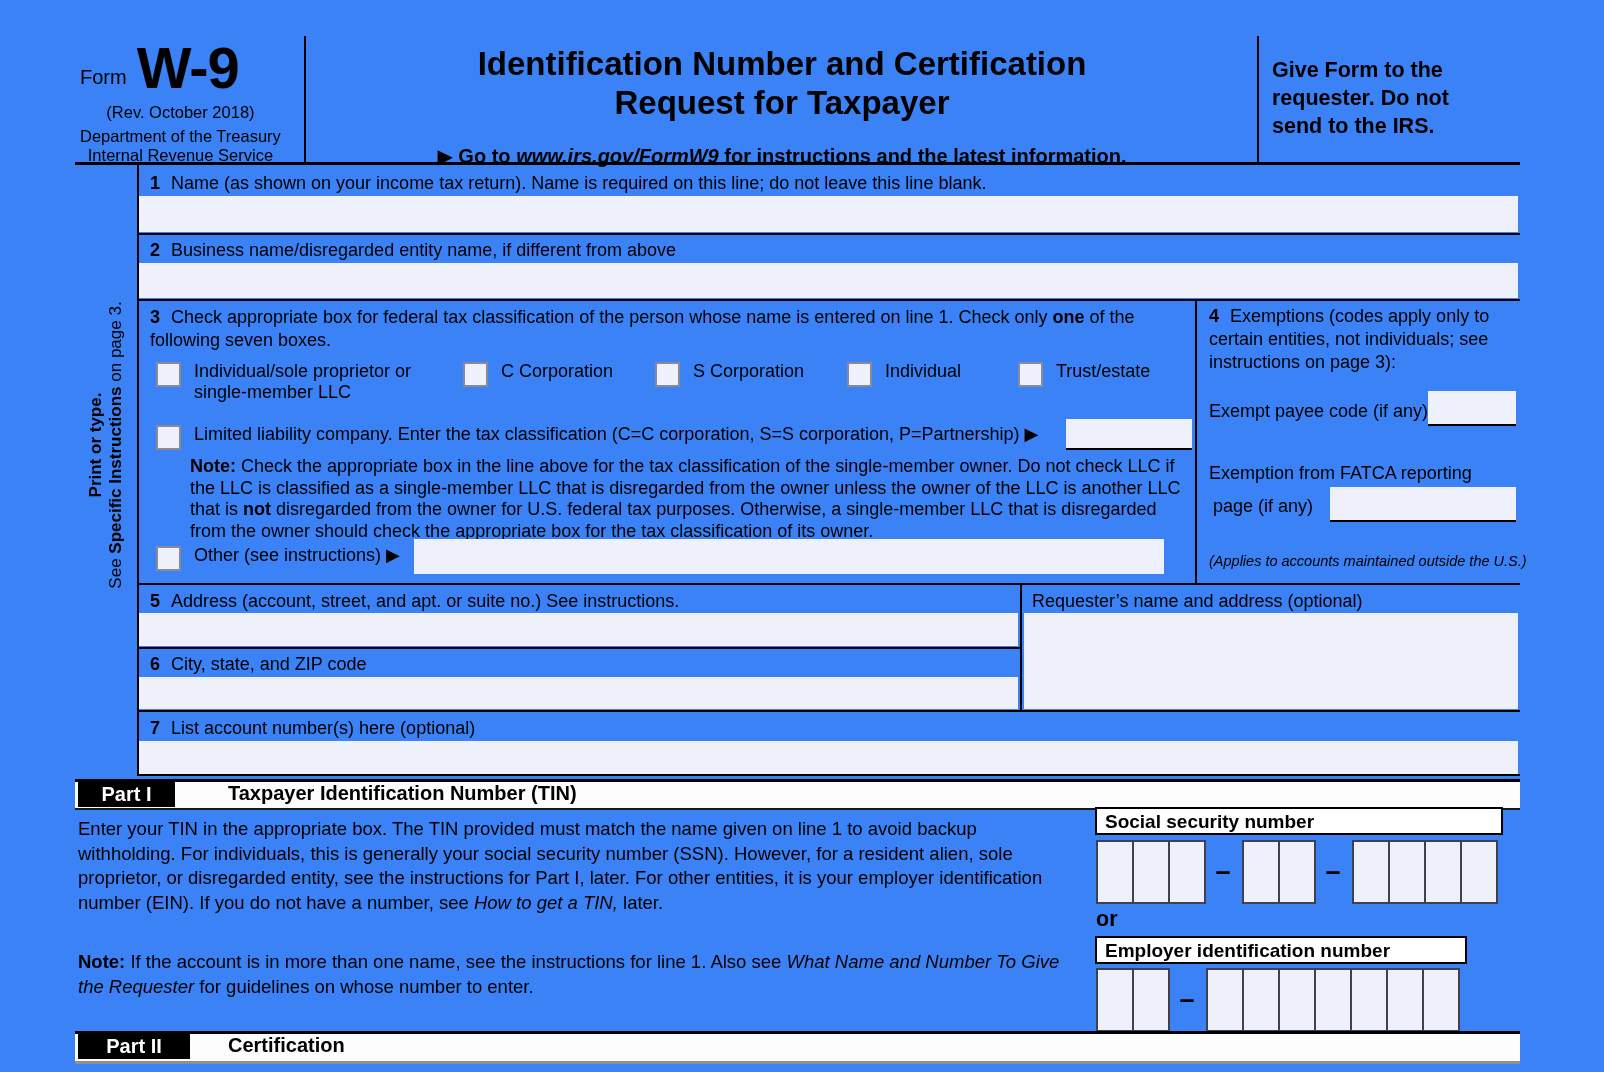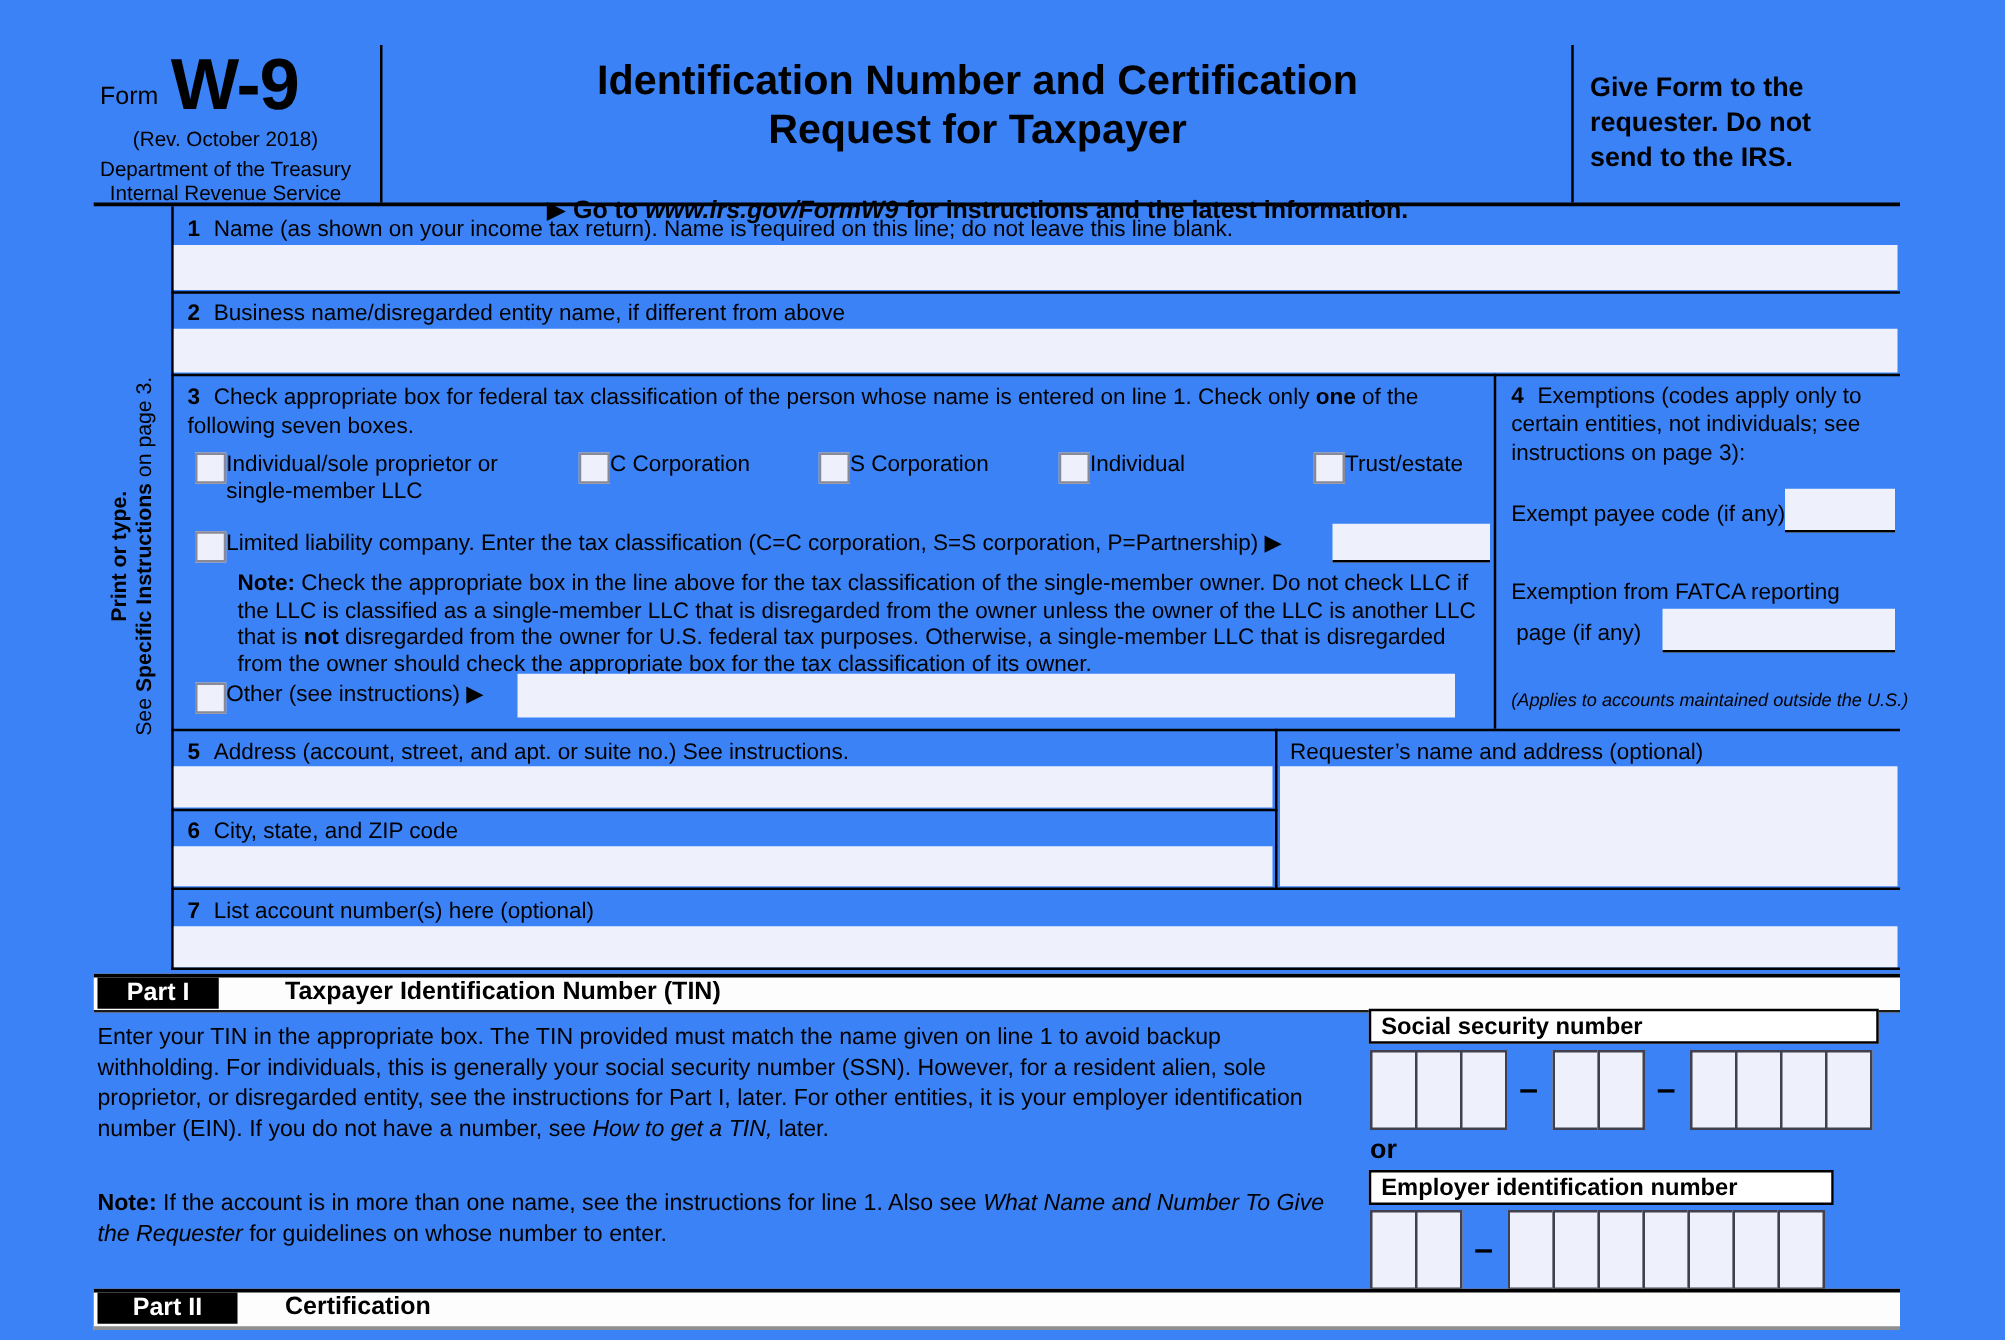--- a/index.html
+++ b/index.html
@@ -5,21 +5,21 @@
   html,body{margin:0;padding:0;background:#ffffff;}
   #page{position:relative;width:1604px;height:1072px;background:#3b82f6;overflow:hidden;
         font-family:"Liberation Sans","DejaVu Sans",sans-serif;color:#000;}
   .abs{position:absolute;}
   .hline{position:absolute;background:#000;}
   .vline{position:absolute;background:#000;}
   .fld{position:absolute;background:#eef0fb;}
   .lab{position:absolute;font-size:18px;line-height:22px;white-space:nowrap;}
   .lab .num{font-weight:bold;margin-right:11px;}
   .wrap{white-space:normal;}
-  .cb{position:absolute;display:flex;align-items:flex-start;font-size:18px;line-height:21px;}
+  .cb{position:absolute;display:flex;align-items:flex-start;gap:13px;font-size:18px;line-height:21px;}
   .cb .box{width:21px;height:21px;border:2px solid #8a8a96;background:#eef0fb;flex:none;margin-top:1px;}
   .underfld{border-bottom:2px solid #000;}
   .hdr-form-row{display:flex;align-items:flex-end;}
   .hdr-form-word{font-size:20px;margin:0 10px 5px 0;}
   .hdr-w9{font-size:58px;font-weight:bold;line-height:0.9;letter-spacing:-1px;}
   .hdr-small{font-size:16.5px;line-height:19px;text-align:center;}
   .title{font-size:33px;font-weight:bold;line-height:39px;text-align:center;}
   .goto{font-size:20px;font-weight:bold;text-align:center;}
   .give{font-size:21.5px;font-weight:bold;line-height:28px;white-space:pre-line;}
   .railtext{position:absolute;left:106px;top:445px;width:560px;
@@ -53,21 +53,21 @@
     <div class="hdr-small" style="margin-top:9px;">(Rev. October 2018)</div>
     <div class="hdr-small" style="margin-top:5px;">Department of the Treasury</div>
     <div class="hdr-small">Internal Revenue Service</div>
   </div>
 
   <div class="vline" style="left:304px;top:36px;width:2px;height:126px;"></div>
 
   <div class="abs" style="left:307px;top:44px;width:950px;">
     <div class="title">Identification Number and Certification</div>
     <div class="title">Request for Taxpayer</div>
-    <div class="goto" style="margin-top:33px;"><span style="font-weight: bold;">▶ Go to </span><span style="font-weight: bold; font-style: italic;">www.irs.gov/FormW9</span><span style="font-weight: bold;"> for instructions and the latest information.</span></div>
+    <div class="goto" style="margin-top:22px;"><span style="font-weight: bold;">▶ Go to </span><span style="font-weight: bold; font-style: italic;">www.irs.gov/FormW9</span><span style="font-weight: bold;"> for instructions and the latest information.</span></div>
   </div>
 
   <div class="vline" style="left:1257px;top:36px;width:2px;height:126px;"></div>
 
   <div class="abs give" style="left:1272px;top:56px;width:245px;">Give Form to the
 requester. Do not
 send to the IRS.</div>
 
   <div class="hline" style="left:75px;top:162px;width:1445px;height:3px;"></div>
 
@@ -103,21 +103,21 @@
     <div>C Corporation</div>
   </div>
   <div class="cb" style="left:655px;top:361px;">
     <div class="box"></div>
     <div>S Corporation</div>
   </div>
   <div class="cb" style="left:847px;top:361px;">
     <div class="box"></div>
     <div>Individual</div>
   </div>
-  <div class="cb" style="left:1051px;top:361px;">
+  <div class="cb" style="left:1018px;top:361px;">
     <div class="box"></div>
     <div>Trust/estate</div>
   </div>
 
   <div class="cb" style="left:156px;top:424px;">
     <div class="box"></div>
     <div>Limited liability company. Enter the tax classification (C=C corporation, S=S corporation, P=Partnership) ▶</div>
   </div>
   <div class="fld underfld" style="left:1066px;top:419px;width:126px;height:29px;"></div>
 

